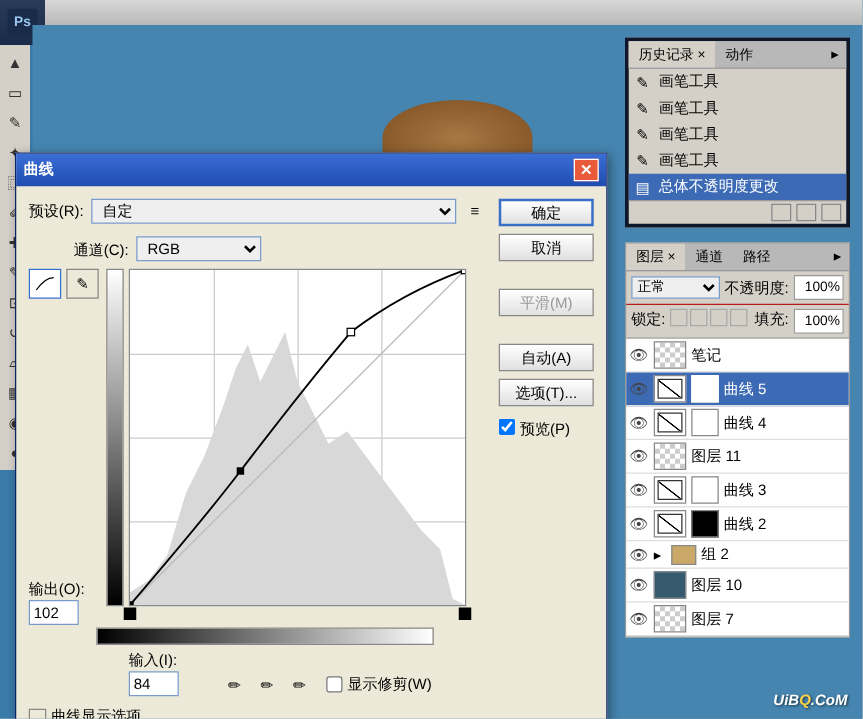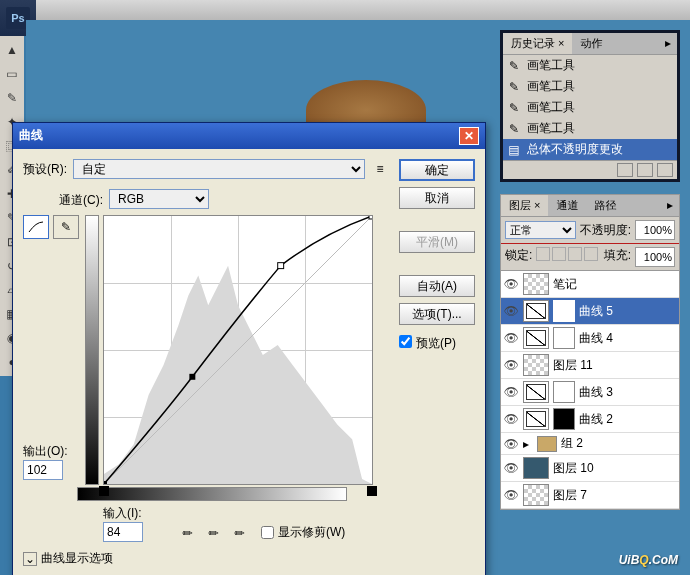--- a/index.html
+++ b/index.html
@@ -63,21 +63,21 @@
 .curve-area{display:flex;gap:4px}
 .v-gradient{width:14px;height:270px;background:linear-gradient(to bottom,#fff,#000);border:1px solid #888;margin-top:0}
 .curve-box{width:270px;height:270px;background:#fff;border:1px solid #888;position:relative}
 .grid-line{position:absolute;background:#ccc}
 .histogram{position:absolute;inset:0}
 .curve-svg{position:absolute;inset:0}
 .h-gradient{width:270px;height:14px;background:linear-gradient(to right,#000,#fff);border:1px solid #888;margin-left:54px;margin-top:2px}
 .grip{position:absolute;width:10px;height:10px;background:#000;bottom:-12px}
 .grip.left{left:-5px}
 .grip.right{right:-5px}
-.output-row{display:flex;align-items:flex-end;gap:4px;font-size:12px;margin-top:0}
+.output-row{display:flex;align-items:flex-end;gap:4px;font-size:12px;margin-top:20px}
 .num-input{width:40px;height:20px;border:1px solid #7a9ac9;text-align:left;padding:0 3px;font-size:12px}
 .input-row{display:flex;align-items:center;gap:4px;font-size:12px;margin-left:80px;margin-top:4px}
 .eyedrop-row{display:flex;align-items:center;gap:8px;margin-left:150px;margin-top:-20px}
 .eyedrop{width:18px;height:18px;display:inline-block;transform:rotate(-45deg)}
 .clip-check{display:flex;align-items:center;gap:4px;font-size:12px}
 .expand-row{display:flex;align-items:center;gap:4px;margin-top:8px;font-size:12px}
 .expand-arrow{width:14px;height:14px;border:1px solid #888;display:flex;align-items:center;justify-content:center;cursor:pointer}
 .preview-check{display:flex;align-items:flex-start;gap:4px;font-size:12px;margin-top:4px}
 .watermark{position:absolute;bottom:6px;right:12px;color:#fff;font-size:18px;font-weight:bold;font-style:italic;text-shadow:1px 1px 2px rgba(0,0,0,0.6)}
 .watermark .o{color:#ffd24a}

